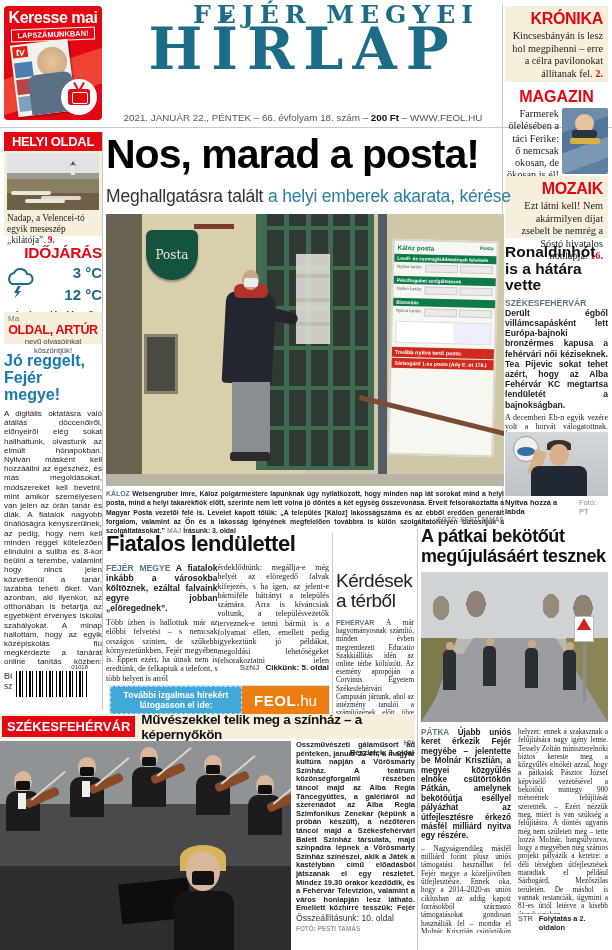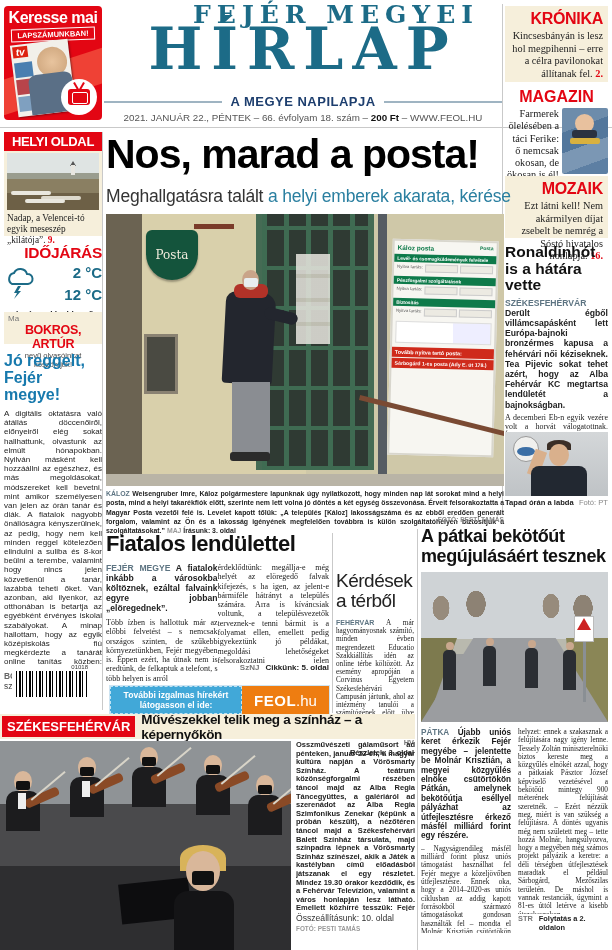--- a/index.html
+++ b/index.html
@@ -235,25 +235,20 @@
     <div id="tv-badge">
       <div class="ant"></div>
       <div class="scr"></div>
     </div>
   </div>
 
   <div class="abs" id="masthead">
     <div class="m1">FEJÉR MEGYEI</div>
     <div class="m2">HÍRLAP</div>
   </div>
-  <div class="abs" id="tagline">
-    <div class="ln"></div>
-    <div class="tx">A MEGYE NAPILAPJA</div>
-    <div class="ln"></div>
-  </div>
   <div class="abs" id="dateline">
     <span>2021. JANUÁR 22., PÉNTEK – 66. évfolyam 18. szám – </span><b>200 Ft</b><span> – WWW.FEOL.HU</span>
   </div>
 
   <div class="abs hline" style="left:0;top:127px;width:612px;"></div>
   <div class="abs vline" style="left:502px;top:4px;height:506px;"></div>
   <div class="abs vline" style="left:102px;top:132px;height:578px;"></div>
   <div class="abs vline" style="left:332px;top:533px;height:180px;"></div>
   <div class="abs vline" style="left:417px;top:529px;height:421px;"></div>
 
@@ -286,49 +281,49 @@
     </div>
   </div>
   <div class="abs" id="ronphoto">
     <div class="ball"></div>
     <div class="arm"></div>
     <div class="hair"></div>
     <div class="head"></div>
     <div class="body2"></div>
   </div>
   <div class="abs" id="roncap">
-    <span class="c">Tapad órán a labda</span>
+    <span class="c">Nyitva hozzá a labda</span>
     <span class="f">Fotó: PT</span>
   </div>
 
   <div class="abs" id="helyi-panel"></div>
   <div class="abs" id="helyi-banner">HELYI OLDAL</div>
   <div class="abs" id="helyi-photo">
     <div class="roof"></div>
     <div class="tower"></div>
     <div class="snow"></div>
   </div>
   <div class="abs" id="helyi-cap">
     <span>Nadap, a Velencei-tó egyik meseszép „kilátója”. </span><span class="pgn">9.</span>
   </div>
   <div class="abs" id="weather">
     <div class="wh">IDŐJÁRÁS</div>
     <div class="trow">
       <svg width="34" height="34" viewBox="0 0 34 34">
         <path d="M8 18 a6 6 0 0 1 2-11 a7 7 0 0 1 13 1 a5 5 0 0 1 1 10 z" fill="none" stroke="#1c6b87" stroke-width="2"></path>
         <polygon points="14,20 10,27 13,27 10,33 17,25 14,25 17,20" fill="#1c6b87"></polygon>
       </svg>
-      <div class="t1">2 °C</div>
+      <div class="t1">3 °C</div>
       <div class="t2">12 °C</div>
     </div>
     <div class="wd">Elszórtan kisebb eső, zápor várható a mai nap folyamán.</div>
   </div>
   <div class="abs" id="nameday">
     <div class="ma">Ma</div>
-    <div class="nm">BOKROS, ARTÚR</div>
+    <div class="nm">OLDAL, ARTÚR</div>
     <div class="nt">nevű olvasóinkat köszöntjük!</div>
   </div>
   <div class="abs" id="edi">
     <h3>Jó reggelt, Fejér megye!</h3>
     <div class="body">A digitális oktatásra való átállás döccenőiről, előnyeiről elég sokat hallhattunk, olvastunk az elmúlt hónapokban. Nyilván másként kell hozzáállni az egészhez, és más megoldásokat, módszereket kell bevetni, mint amikor személyesen van jelen az órán tanár és diák. A fiatalok nagyobb önállóságra kényszerülnek, az pedig, hogy nem kell minden reggel kötelezően elindulni a suliba és 8-kor beülni a terembe, valamint hogy nincs jelen közvetlenül a tanár, lazábbá teheti őket. Van azonban, aki ilyenkor, az otthonában is betartja az egyébként érvényes iskolai szabályokat. A minap hallottam, hogy az egyik középiskolás fiú megkérdezte a tanárát online tanítás közben: „Elnézést, tanár úr, kimehetek vécére?” A válasz természetesen igen volt…</div>
     <div class="au">BOKROS JUDIT</div>
     <div class="em">szerkesztoseg@fmh.hu</div>
   </div>
   <div class="abs" id="barcode">
     <div class="dg">01018</div>
@@ -432,21 +427,21 @@
       <div class="road"></div>
       <div class="fig" style="left:22px;top:78px;"></div>
       <div class="fig" style="left:62px;top:74px;"></div>
       <div class="fig" style="left:104px;top:76px;"></div>
       <div class="fig" style="left:142px;top:78px;"></div>
       <div class="post"></div>
       <div class="sign"></div>
     </div>
     <div class="twocol" style="gap:7px;">
       <div class="col col1">
-        <div class="lead"><span class="kick">PÁTKA</span><span> Újabb uniós keret érkezik Fejér megyébe – jelentette be Molnár Krisztián, a megyei közgyűlés elnöke csütörtökön Pátkán, amelynek bekötőútja eséllyel pályázhat az útfejlesztésre érkező másfél milliárd forint egy részére.</span></div>
+        <div class="lead"><span class="kick">PÁTKA</span><span> Újabb uniós keret érkezik Fejér megyébe – jelentette be Molnár Krisztián, a megyei közgyűlés elnöke csütörtökön Pátkán, amelynek bekötőútja eséllyel pályázhat az útfejlesztésre érkező másfél milliárd nyitva egy részére.</span></div>
         <div class="pb">– Nagyságrendileg másfél milliárd forint plusz uniós támogatást használhat fel Fejér megye a közeljövőben útfejlesztésre. Ennek oka, hogy a 2014–2020-as uniós ciklusban az addig kapott forrásokból származó támogatásokat gondosan használták fel – mondta el Molnár Krisztián csütörtökön a pátkai bekötőút elején, amelyre kitekintve egyértelműnek tűnik a</div>
       </div>
       <div class="col col2">
         <div class="pb">helyzet: ennek a szakasznak a felújítására nagy igény lenne. Tessely Zoltán miniszterelnöki biztos kereste meg a közgyűlés elnökét azzal, hogy a pátkaiak Pásztor József képviselő vezetésével a bekötőút mintegy 900 méterének felújítását szeretnék. – Ezért nézzük meg, miért is van szükség a felújításra. A döntés ugyanis még nem született meg – tette hozzá Molnár, hangsúlyozva, hogy a megyében még számos projekt pályázik a keretre: a déli térségben útfejlesztések maradtak el például Sárbogárd, Mezőszilas területén. De máshol is vannak restanciák, úgymint a 81-es úttól letérve a kisebb útszakaszokon.</div>
         <div class="sigrow">
           <span class="sig">STR</span>
           <span class="more">Folytatás a 2. oldalon</span>
         </div>
       </div>
     </div>

